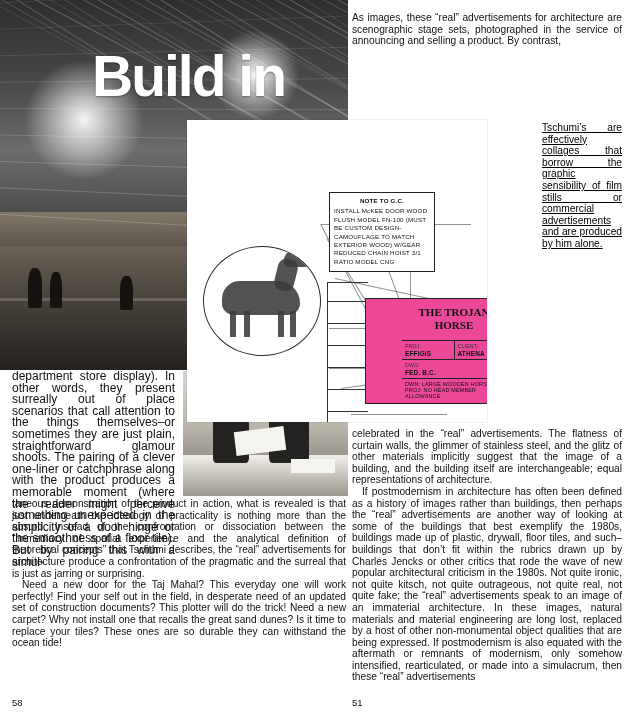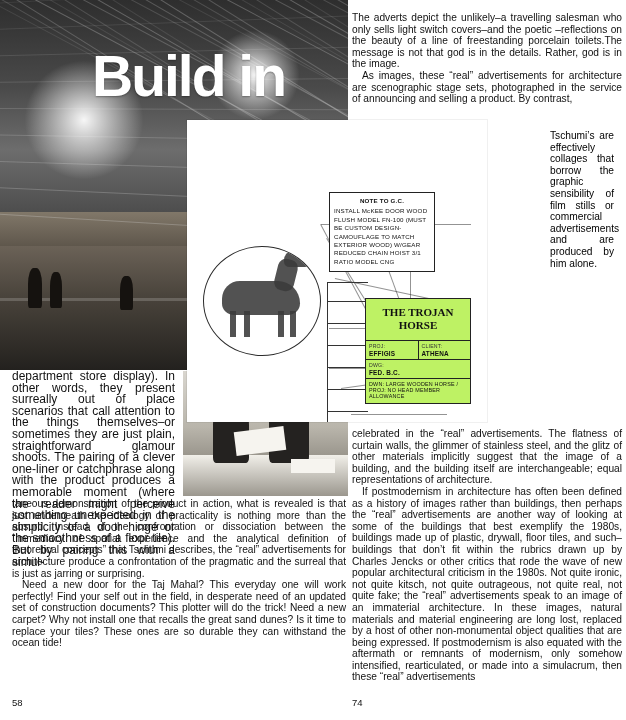--- a/index.html
+++ b/index.html
@@ -183,21 +183,21 @@
     left: 193px;
     top: 122px;
     width: 80px;
     font-size: 10.2px;
     line-height: 11.6px;
     text-align: justify;
   }
   .rt-bottom { top: 428px; }
   .right-text p { margin: 0; }
   .right-text p + p { text-indent: 10px; }
-  .rt-narrow p { margin: 8px; }
+  .rt-narrow p { margin: 0; text-decoration: underline; }
   .rt-narrow p + p { text-indent: 9px; }
 
   .folio-right {
     position: absolute;
     left: 3px;
     top: 697px;
     font-size: 9.5px;
     color: #111;
   }
 
@@ -271,23 +271,24 @@
   }
   .ad-note .nh {
     display:block; text-align:center; font-weight:bold; margin-bottom:2px;
   }
   .ad-plate {
     position: absolute;
     left: 178px;
     top: 178px;
     width: 104px;
     border: 1.3px solid #222;
-    background: #bef264;
+    background: #ec4899;
     font-size: 7px;
     color: #111;
+    padding-left: 36px;
   }
   .ad-plate .title {
     text-align: center;
     font-size: 11px;
     font-weight: bold;
     padding: 7px 2px 8px;
     border-bottom: 1.1px solid #222;
     line-height: 13px;
     font-family: "Liberation Serif", serif;
   }
@@ -406,34 +407,33 @@
     <div class="left-text-wide">
       <p>taneous demonstration of the product in action, what is revealed is that just underneath the ideology of practicality is nothing more than the absurd. Instead of the confrontation or dissociation between the “immediacy of spatial experience and the analytical definition of theoretical concepts” that Tschumi describes, the “real” advertisements for architecture produce a confrontation of the pragmatic and the surreal that is just as jarring or surprising.</p>
       <p>Need a new door for the Taj Mahal? This everyday one will work perfectly! Find your self out in the field, in desperate need of an updated set of construction documents? This plotter will do the trick! Need a new carpet? Why not install one that recalls the great sand dunes? Is it time to replace your tiles? These ones are so durable they can withstand the ocean tide!</p>
     </div>
 
     <div class="folio-left">58</div>
   </div>
 
   <div class="right-page">
     <div class="right-text rt-top">
-      <p>The adverts depict the unlikely–a travelling salesman who only sells light switch covers–and the poetic –reflections on the beauty of a line of freestanding porcelain toilets.The message is not that god is in the details. Rather, god is in the image.</p>
       <p>As images, these “real” advertisements for architecture are scenographic stage sets, photographed in the service of announcing and selling a product. By contrast,</p>
     </div>
 
     <div class="rt-narrow">
       <p>Tschumi’s are effectively collages that borrow the graphic sensibility of film stills or commercial advertisements and are produced by him alone.</p>
     </div>
 
     <div class="right-text rt-bottom">
       <p>celebrated in the “real” advertisements. The flatness of curtain walls, the glimmer of stainless steel, and the glitz of other materials implicitly suggest that the image of a building, and the building itself are interchangeable; equal representations of architecture.</p>
       <p>If postmodernism in architecture has often been defined as a history of images rather than buildings, then perhaps the “real” advertisements are another way of looking at some of the buildings that best exemplify the 1980s, buildings made up of plastic, drywall, floor tiles, and such–buildings that don’t fit within the rubrics drawn up by Charles Jencks or other critics that rode the wave of new popular architectural criticism in the 1980s. Not quite ironic, not quite kitsch, not quite outrageous, not quite real, not quite fake; the “real” advertisements speak to an image of an immaterial architecture. In these images, natural materials and material engineering are long lost, replaced by a host of other non-monumental object qualities that are being expressed. If postmodernism is also equated with the aftermath or remnants of modernism, only somehow intensified, rearticulated, or made into a simulacrum, then these “real” advertisements</p>
     </div>
 
-    <div class="folio-right">74</div>
+    <div class="folio-right">51</div>
   </div>
 
   <div class="ad">
 
     <div class="ad-drawing">
       <div class="ad-lines" id="adlines">
           <span style="left:0px;top:6px;width:150px;height:1px;transform:rotate(0deg);opacity:.55"></span>
           <span style="left:0px;top:6px;width:120px;height:1px;transform:rotate(62deg);opacity:.55"></span>
           <span style="left:8px;top:110px;width:118px;height:1px;transform:rotate(0deg);opacity:.55"></span>
           <span style="left:8px;top:150px;width:100px;height:1px;transform:rotate(0deg);opacity:.55"></span>

